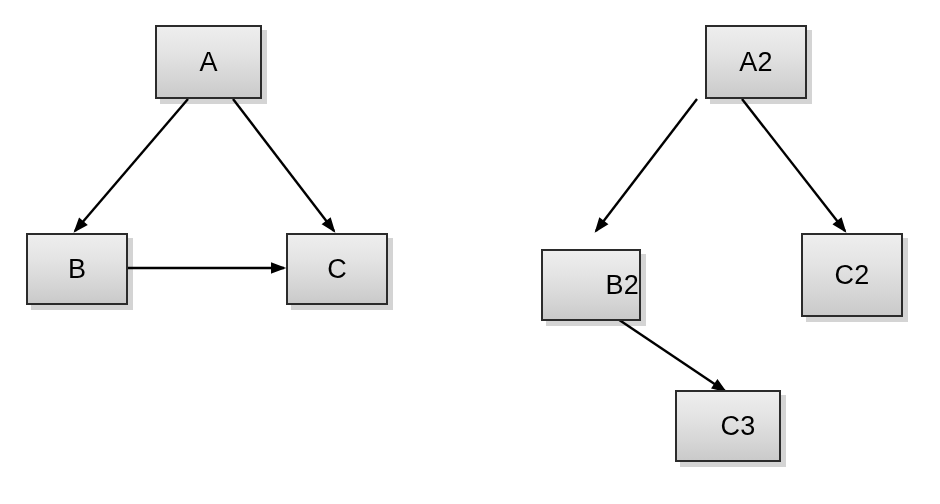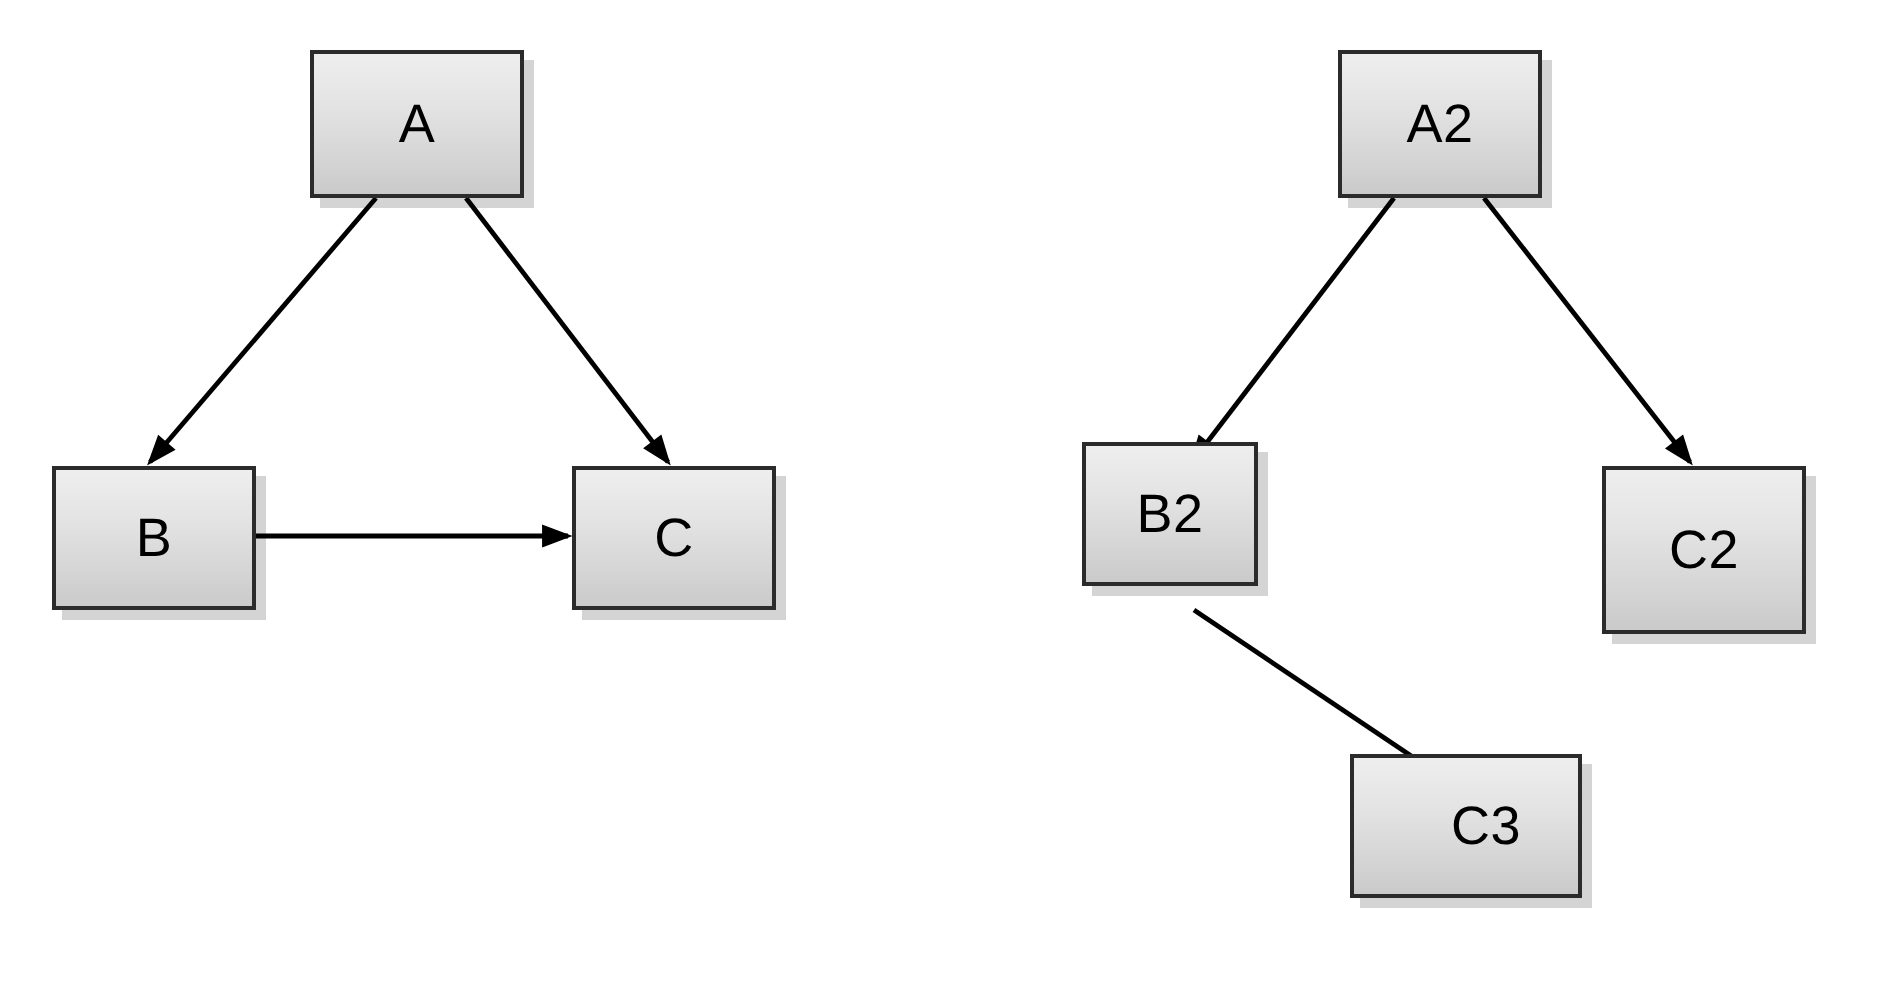--- a/index.html
+++ b/index.html
@@ -86,25 +86,25 @@
 
 <div class="node" style="left: 155px; top: 25px; width: 107px; height: 74px;">
       <span class="node-label">A</span>
     </div>
     <div class="node" style="left: 26px; top: 233px; width: 102px; height: 72px;">
       <span class="node-label">B</span>
     </div>
     <div class="node" style="left: 286px; top: 233px; width: 102px; height: 72px;">
       <span class="node-label">C</span>
     </div>
-    <div class="node" style="left: 669px; top: 25px; width: 102px; height: 74px;">
+    <div class="node" style="left: 705px; top: 25px; width: 102px; height: 74px;">
       <span class="node-label">A2</span>
     </div>
-    <div class="node" style="left: 541px; top: 221px; width: 88px; height: 72px;">
+    <div class="node" style="left: 541px; top: 249px; width: 100px; height: 72px; justify-content: flex-end;">
       <span class="node-label">B2</span>
     </div>
     <div class="node" style="left: 801px; top: 233px; width: 102px; height: 84px;">
       <span class="node-label">C2</span>
     </div>
-    <div class="node" style="left: 675px; top: 377px; width: 116px; height: 72px; padding-left: 20px;">
+    <div class="node" style="left: 675px; top: 390px; width: 106px; height: 72px; padding-left: 20px;">
       <span class="node-label">C3</span>
     </div>
   </div>
 
 </body></html>

